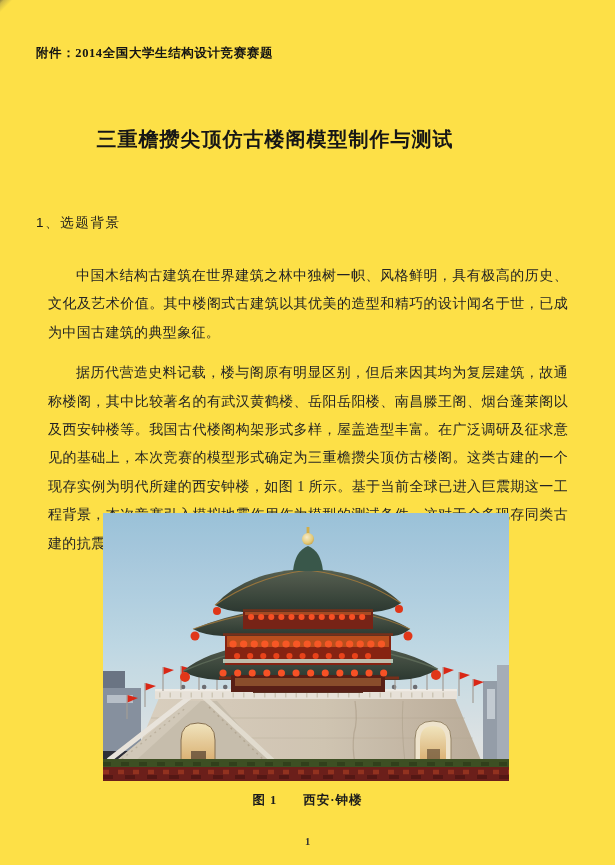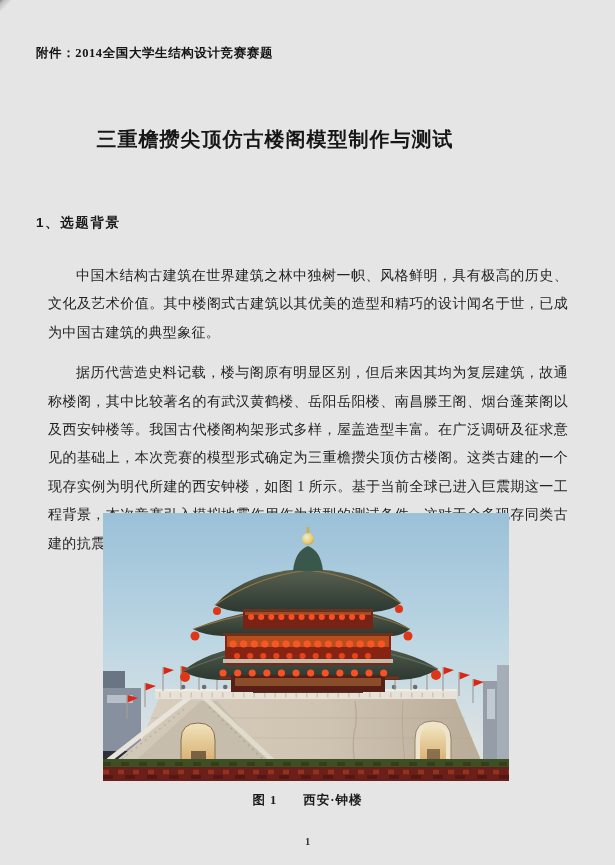--- a/index.html
+++ b/index.html
@@ -1,38 +1,38 @@
 <!DOCTYPE html>
 <html><head>
 <meta charset="utf-8">
 <style>
   html,body{margin:0;padding:0;background:#ffffff;}
   .page{
     position:relative;width:615px;height:865px;margin:0 auto;
-    background:#e5e5e5;overflow:hidden;
+    background:#fde047;overflow:hidden;
     font-family:"Liberation Serif","DejaVu Serif",serif;
     color:#1e1e1e;
   }
   .corner-mark{
     position:absolute;left:0;top:0;width:22px;height:22px;
     background:linear-gradient(135deg, rgba(55,55,55,.55) 0px, rgba(70,70,70,.25) 3px, rgba(90,90,90,0) 9px);
   }
   .attachment{
     position:absolute;left:36px;top:45px;
     font-weight:700;font-size:12.5px;letter-spacing:.6px;color:#141414;
   }
   .doc-title{
     position:absolute;left:0;top:126px;width:550px;text-align:center;
     font-family:"Liberation Sans","DejaVu Sans",sans-serif;
     font-weight:700;font-size:20px;letter-spacing:1px;color:#161616;
   }
   .sec-heading{
     position:absolute;left:36px;top:214px;
     font-family:"Liberation Sans","DejaVu Sans",sans-serif;
-    font-weight:700;font-size:13.5px;letter-spacing:1.6px;color:#1a1a1a;
+    font-weight:400;font-size:13.5px;letter-spacing:1.6px;color:#1a1a1a;
   }
   .bodytext{
     position:absolute;left:36px;top:250px;width:544px;
     font-size:14px;line-height:28.4px;letter-spacing:.35px;
     text-align:justify;color:#242424;
   }
   .bodytext p{margin:12px;text-indent:2em;}
   .figure{
     position:absolute;left:103px;top:513px;width:406px;height:268px;
   }

